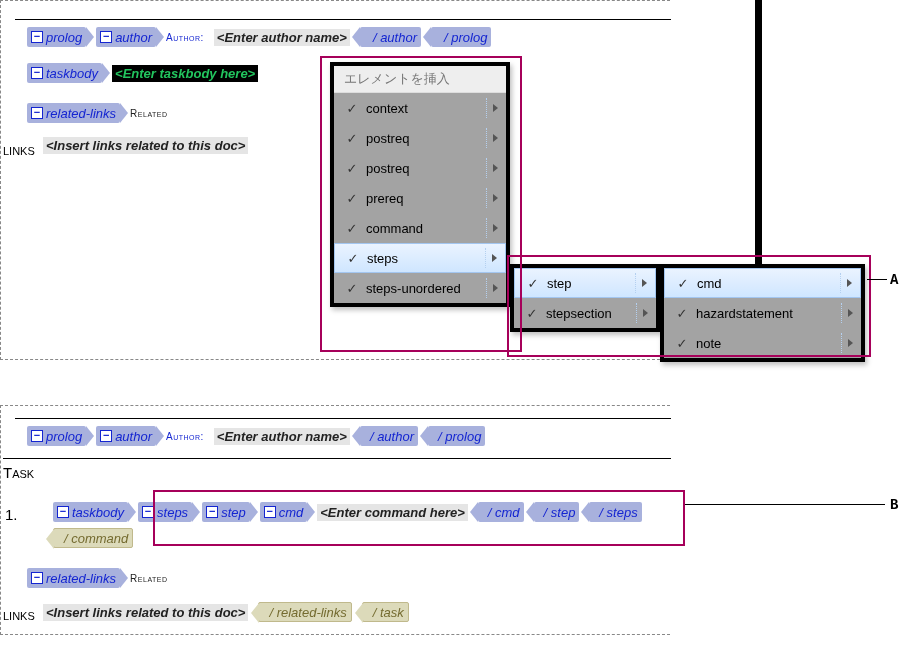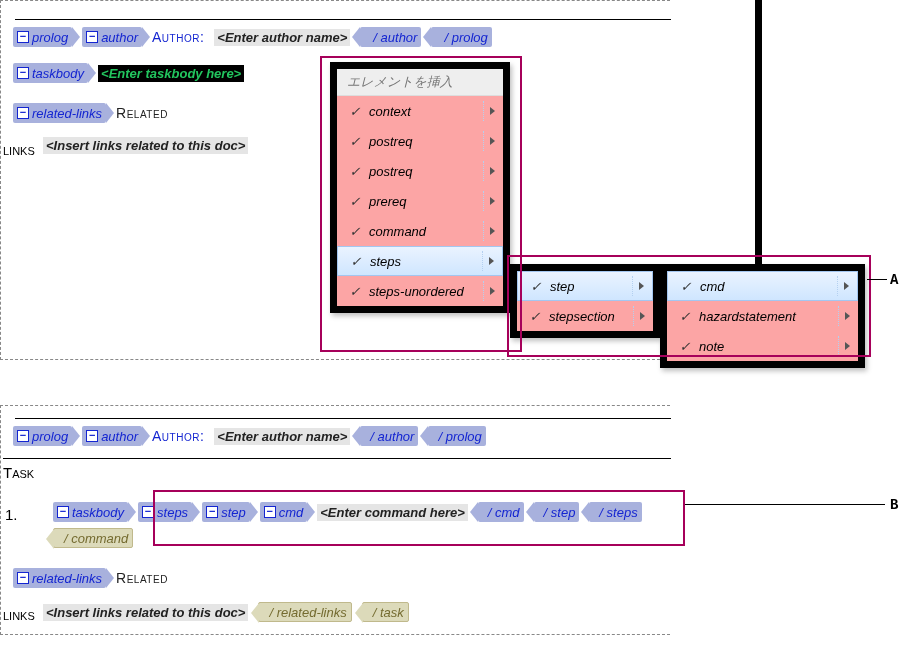--- a/index.html
+++ b/index.html
@@ -85,32 +85,32 @@
     border-top: 10px solid transparent;
     border-bottom: 10px solid transparent;
     border-right: 8px solid #a8b1dd;
   }
   .tag.close span.slash { margin-right: 3px; font-style: normal; }
   .tag.yellow { background: #dcdaba; color: #746b30; border: 1px solid #c0b98c; font-style: italic; }
   .tag.yellow.close::before { border-right-color: #dcdaba; }
 
   .row {
     position: absolute;
-    left: 12px;
+    left: 26px;
     display: flex;
     flex-wrap: wrap;
     align-items: center;
     gap: 10px;
     row-gap: 6px;
   }
 
   .label-caps {
     font-variant: small-caps;
     letter-spacing: 0.5px;
-    font-size: 14px;
+    font-size: 10px;
     color: #222;
   }
   .placeholder {
     background: #e5e5e5;
     font-style: italic;
     font-weight: bold;
     padding: 1px 3px;
     color: #222;
   }
   .placeholder.dark {
@@ -134,25 +134,24 @@
 
   .num1 {
     position: absolute;
     left: 4px;
     font-size: 15px;
   }
 
   
   .menu {
     position: absolute;
-    background: #fca5a5;
-    border: 7px solid #000000;
+    background: #a3a3a3;
+    border: 4px solid #000000;
     font-size: 13px;
     box-shadow: 2px 3px 5px rgba(0,0,0,0.25);
-    font-style: italic;
   }
   .menu-title {
     background: #eee;
     color: #777;
     padding: 4px 10px;
     border-bottom: 1px solid #ddd;
   }
   .menu-item {
     display: flex;
     align-items: center;

